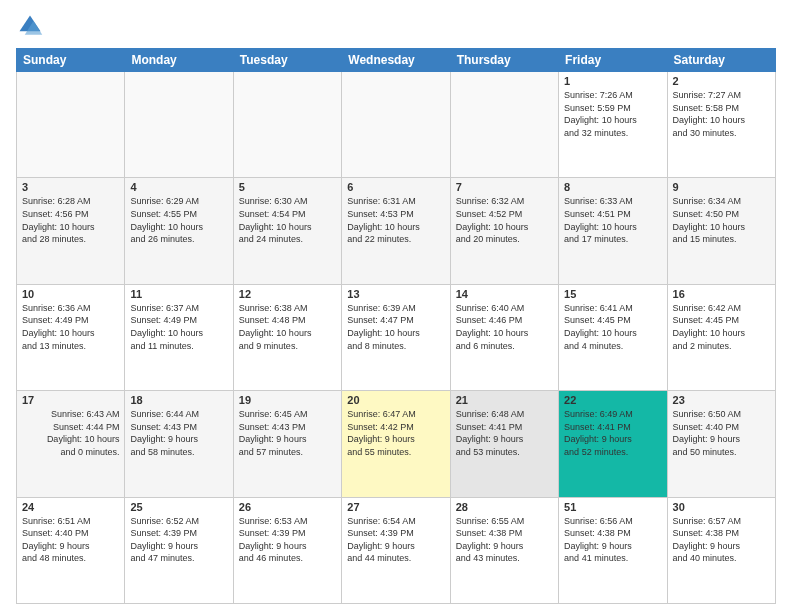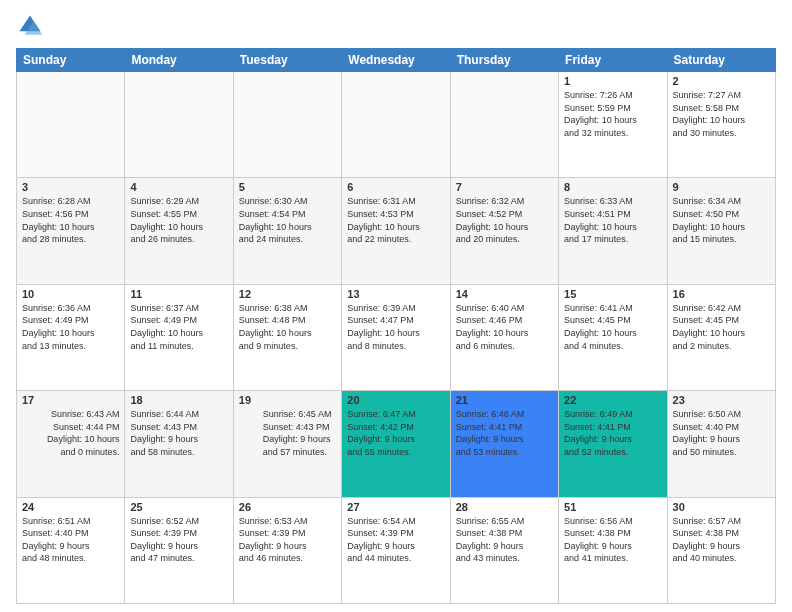--- a/index.html
+++ b/index.html
@@ -273,33 +273,33 @@
           </td>
           <td style="background: rgb(245, 245, 245);">
             <span class="day-num">18</span>
             <div class="day-info" style="white-space: pre-line;">Sunrise: 6:44 AM
 Sunset: 4:43 PM
 Daylight: 9 hours
 and 58 minutes.</div>
           </td>
           <td style="background: rgb(245, 245, 245);">
             <span class="day-num">19</span>
-            <div class="day-info" style="white-space: pre-line; margin-left: 24px;">Sunrise: 6:45 AM
+            <div class="day-info" style="white-space: pre-line;">Sunrise: 6:45 AM
 Sunset: 4:43 PM
 Daylight: 9 hours
 and 57 minutes.</div>
           </td>
-          <td style="background: #14b8a6;">
+          <td style="background: #fef9c3;">
             <span class="day-num">20</span>
             <div class="day-info" style="white-space: pre-line;">Sunrise: 6:47 AM
 Sunset: 4:42 PM
 Daylight: 9 hours
 and 55 minutes.</div>
           </td>
-          <td style="background: #3b82f6;">
+          <td style="background: #e5e5e5;">
             <span class="day-num">21</span>
             <div class="day-info" style="white-space: pre-line;">Sunrise: 6:48 AM
 Sunset: 4:41 PM
 Daylight: 9 hours
 and 53 minutes.</div>
           </td>
           <td style="background: #14b8a6;">
             <span class="day-num">22</span>
             <div class="day-info" style="white-space: pre-line;">Sunrise: 6:49 AM
 Sunset: 4:41 PM

